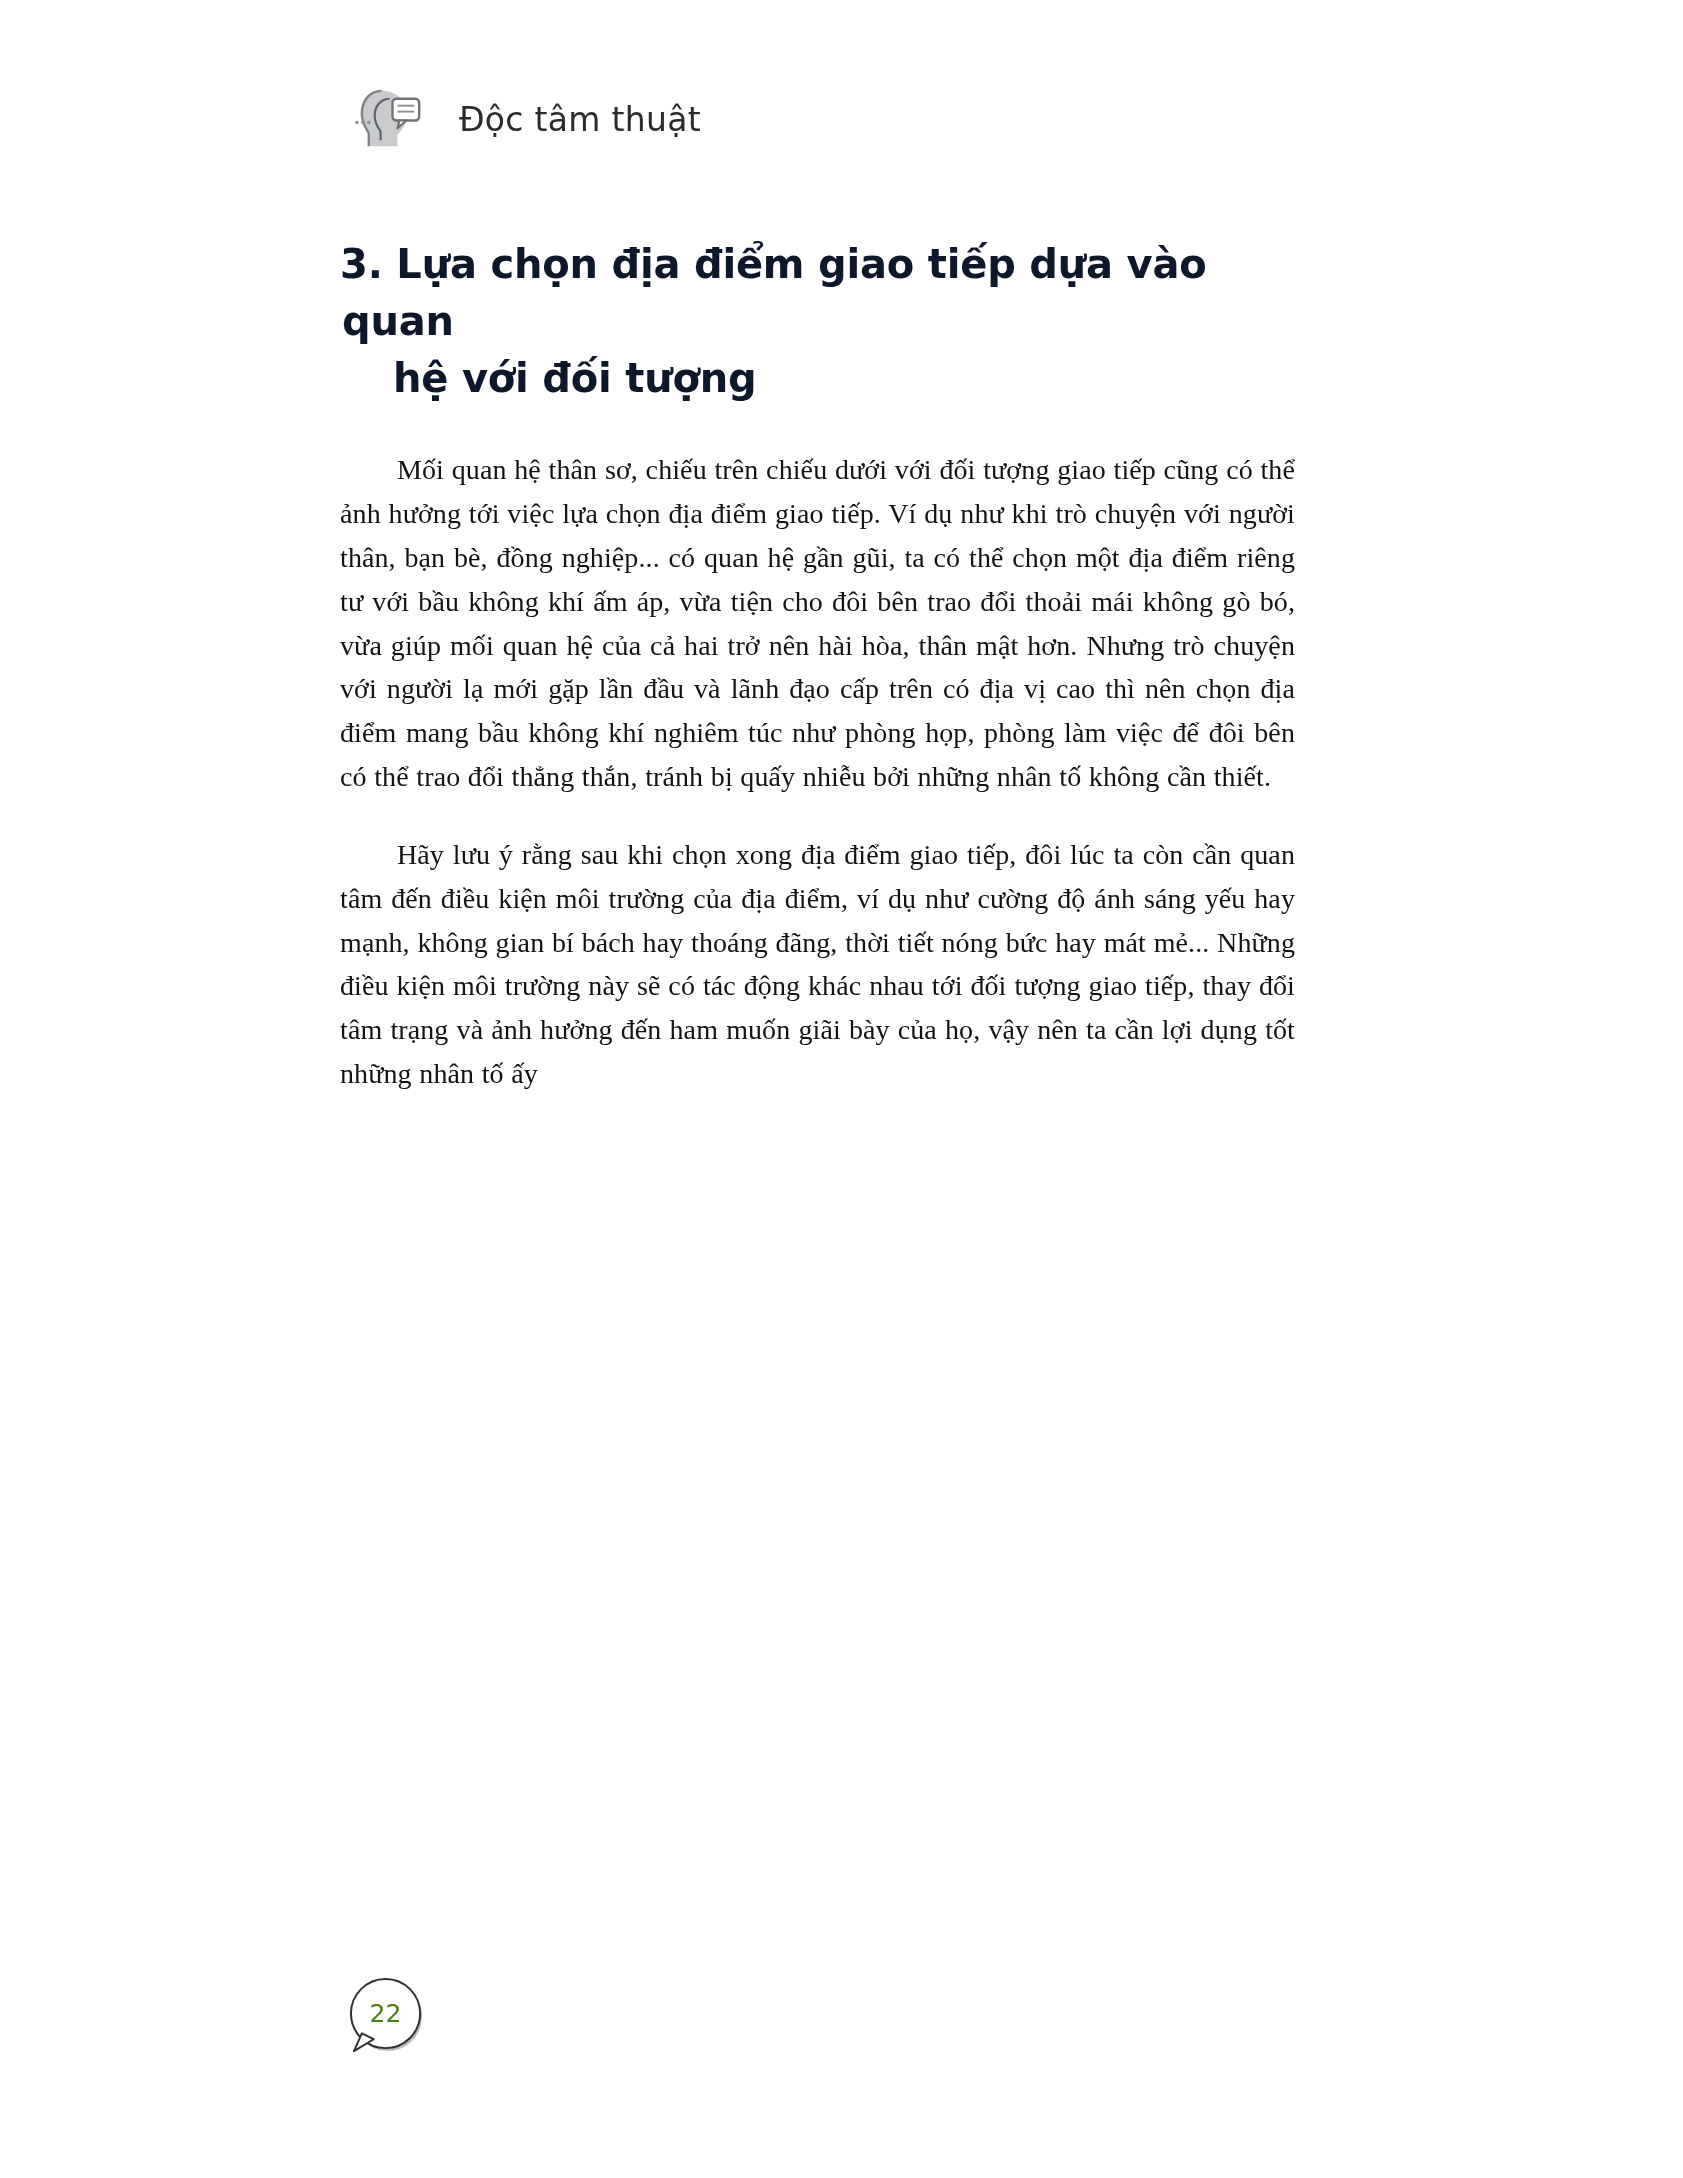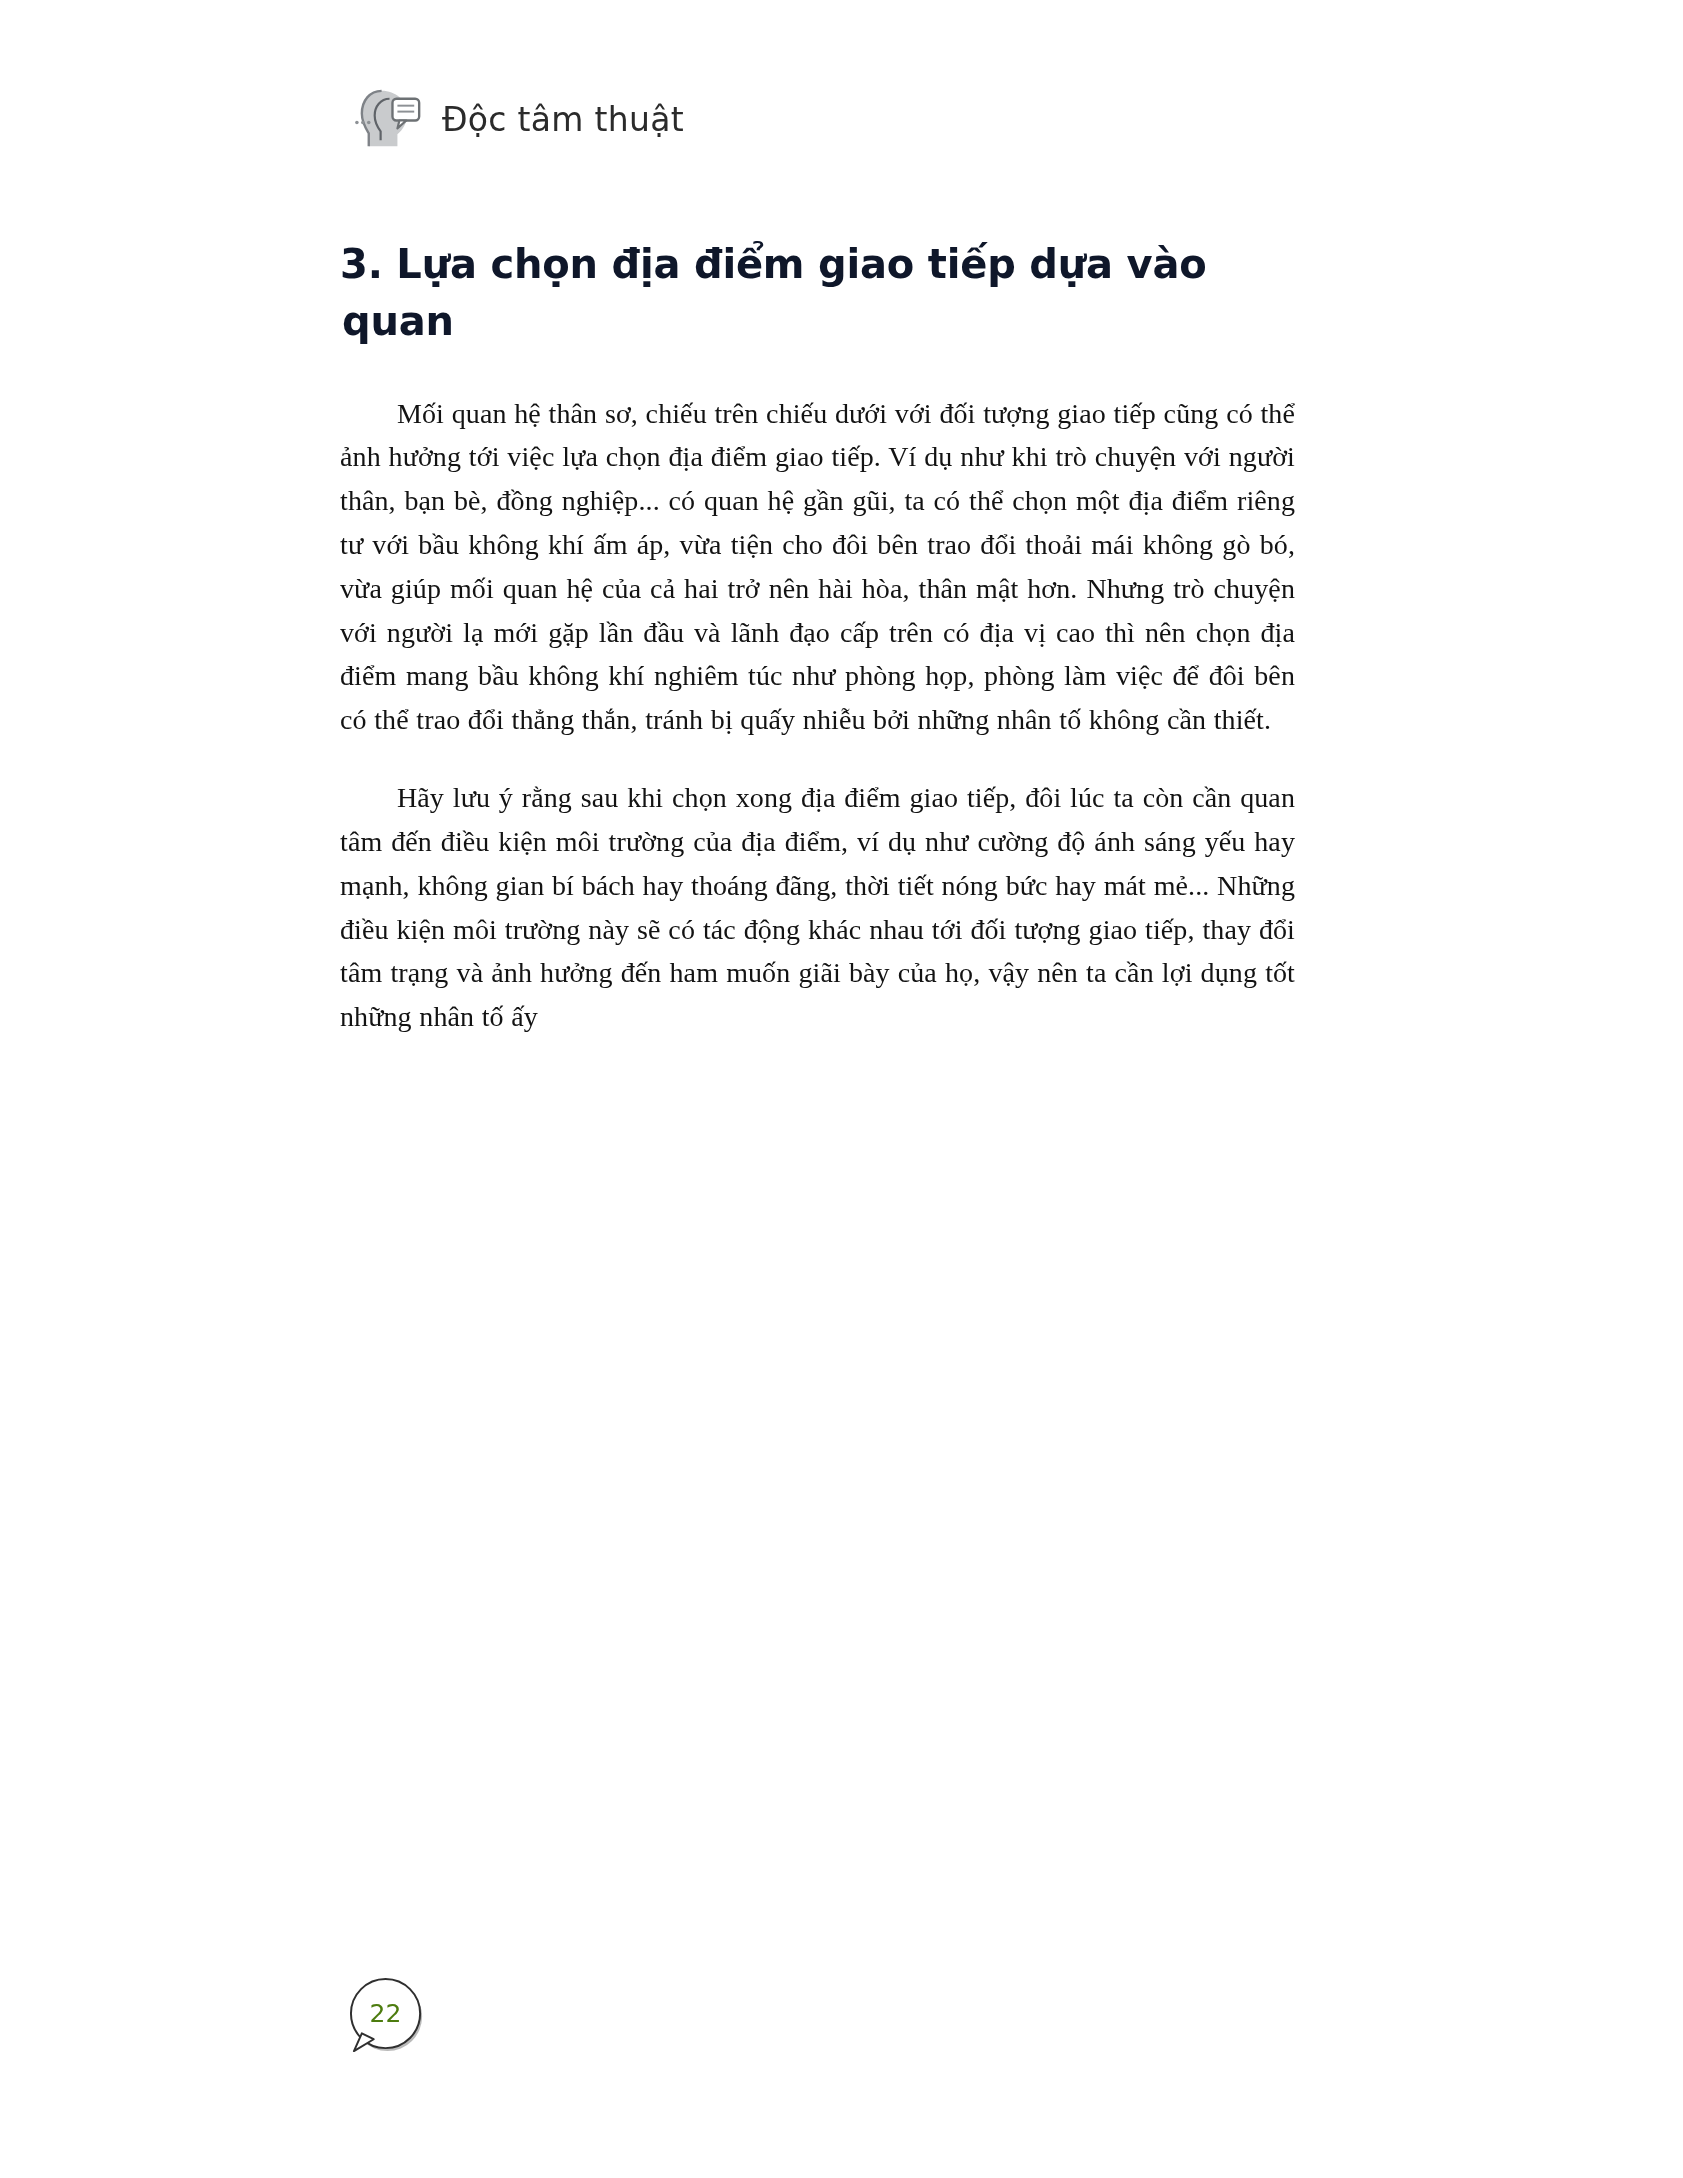--- a/index.html
+++ b/index.html
@@ -22,21 +22,21 @@
     background: #ffffff;
   }
 
   
   .header {
     position: absolute;
     top: 77px;
     left: 348px;
     display: flex;
     align-items: center;
-    gap: 9px;
+    gap: 26px;
   }
   .header-icon {
     width: 85px;
     height: 85px;
     position: relative;
     flex: 0 0 auto;
   }
   .header-icon svg {
     display: block;
     width: 85px;
@@ -139,20 +139,21 @@
         <circle cx="21" cy="46" r="1.8" fill="#8d9195"></circle>
       </svg>
     </div>
     <div class="header-title">Độc tâm thuật</div>
   </div>
 
   <div class="content">
 
     <h2 class="section-heading">
       <span>3. Lựa chọn địa điểm giao tiếp dựa vào quan</span>
+      <span class="cont">hệ với đối tượng</span>
     </h2>
 
     <p class="para"><span class="indent"></span><span>Mối quan hệ thân sơ, chiếu trên chiếu dưới với đối tượng giao tiếp cũng có thể ảnh hưởng tới việc lựa chọn địa điểm giao tiếp. Ví dụ như khi trò chuyện với người thân, bạn bè, đồng nghiệp... có quan hệ gần gũi, ta có thể chọn một địa điểm riêng tư với bầu không khí ấm áp, vừa tiện cho đôi bên trao đổi thoải mái không gò bó, vừa giúp mối quan hệ của cả hai trở nên hài hòa, thân mật hơn. Nhưng trò chuyện với người lạ mới gặp lần đầu và lãnh đạo cấp trên có địa vị cao thì nên chọn địa điểm mang bầu không khí nghiêm túc như phòng họp, phòng làm việc để đôi bên có thể trao đổi thẳng thắn, tránh bị quấy nhiễu bởi những nhân tố không cần thiết.</span></p>
 
     <p class="para"><span class="indent"></span><span>Hãy lưu ý rằng sau khi chọn xong địa điểm giao tiếp, đôi lúc ta còn cần quan tâm đến điều kiện môi trường của địa điểm, ví dụ như cường độ ánh sáng yếu hay mạnh, không gian bí bách hay thoáng đãng, thời tiết nóng bức hay mát mẻ... Những điều kiện môi trường này sẽ có tác động khác nhau tới đối tượng giao tiếp, thay đổi tâm trạng và ảnh hưởng đến ham muốn giãi bày của họ, vậy nên ta cần lợi dụng tốt những nhân tố ấy</span></p>
 
   </div>
 
   <div class="folio">
     <svg viewBox="0 0 84 84" xmlns="http://www.w3.org/2000/svg">

